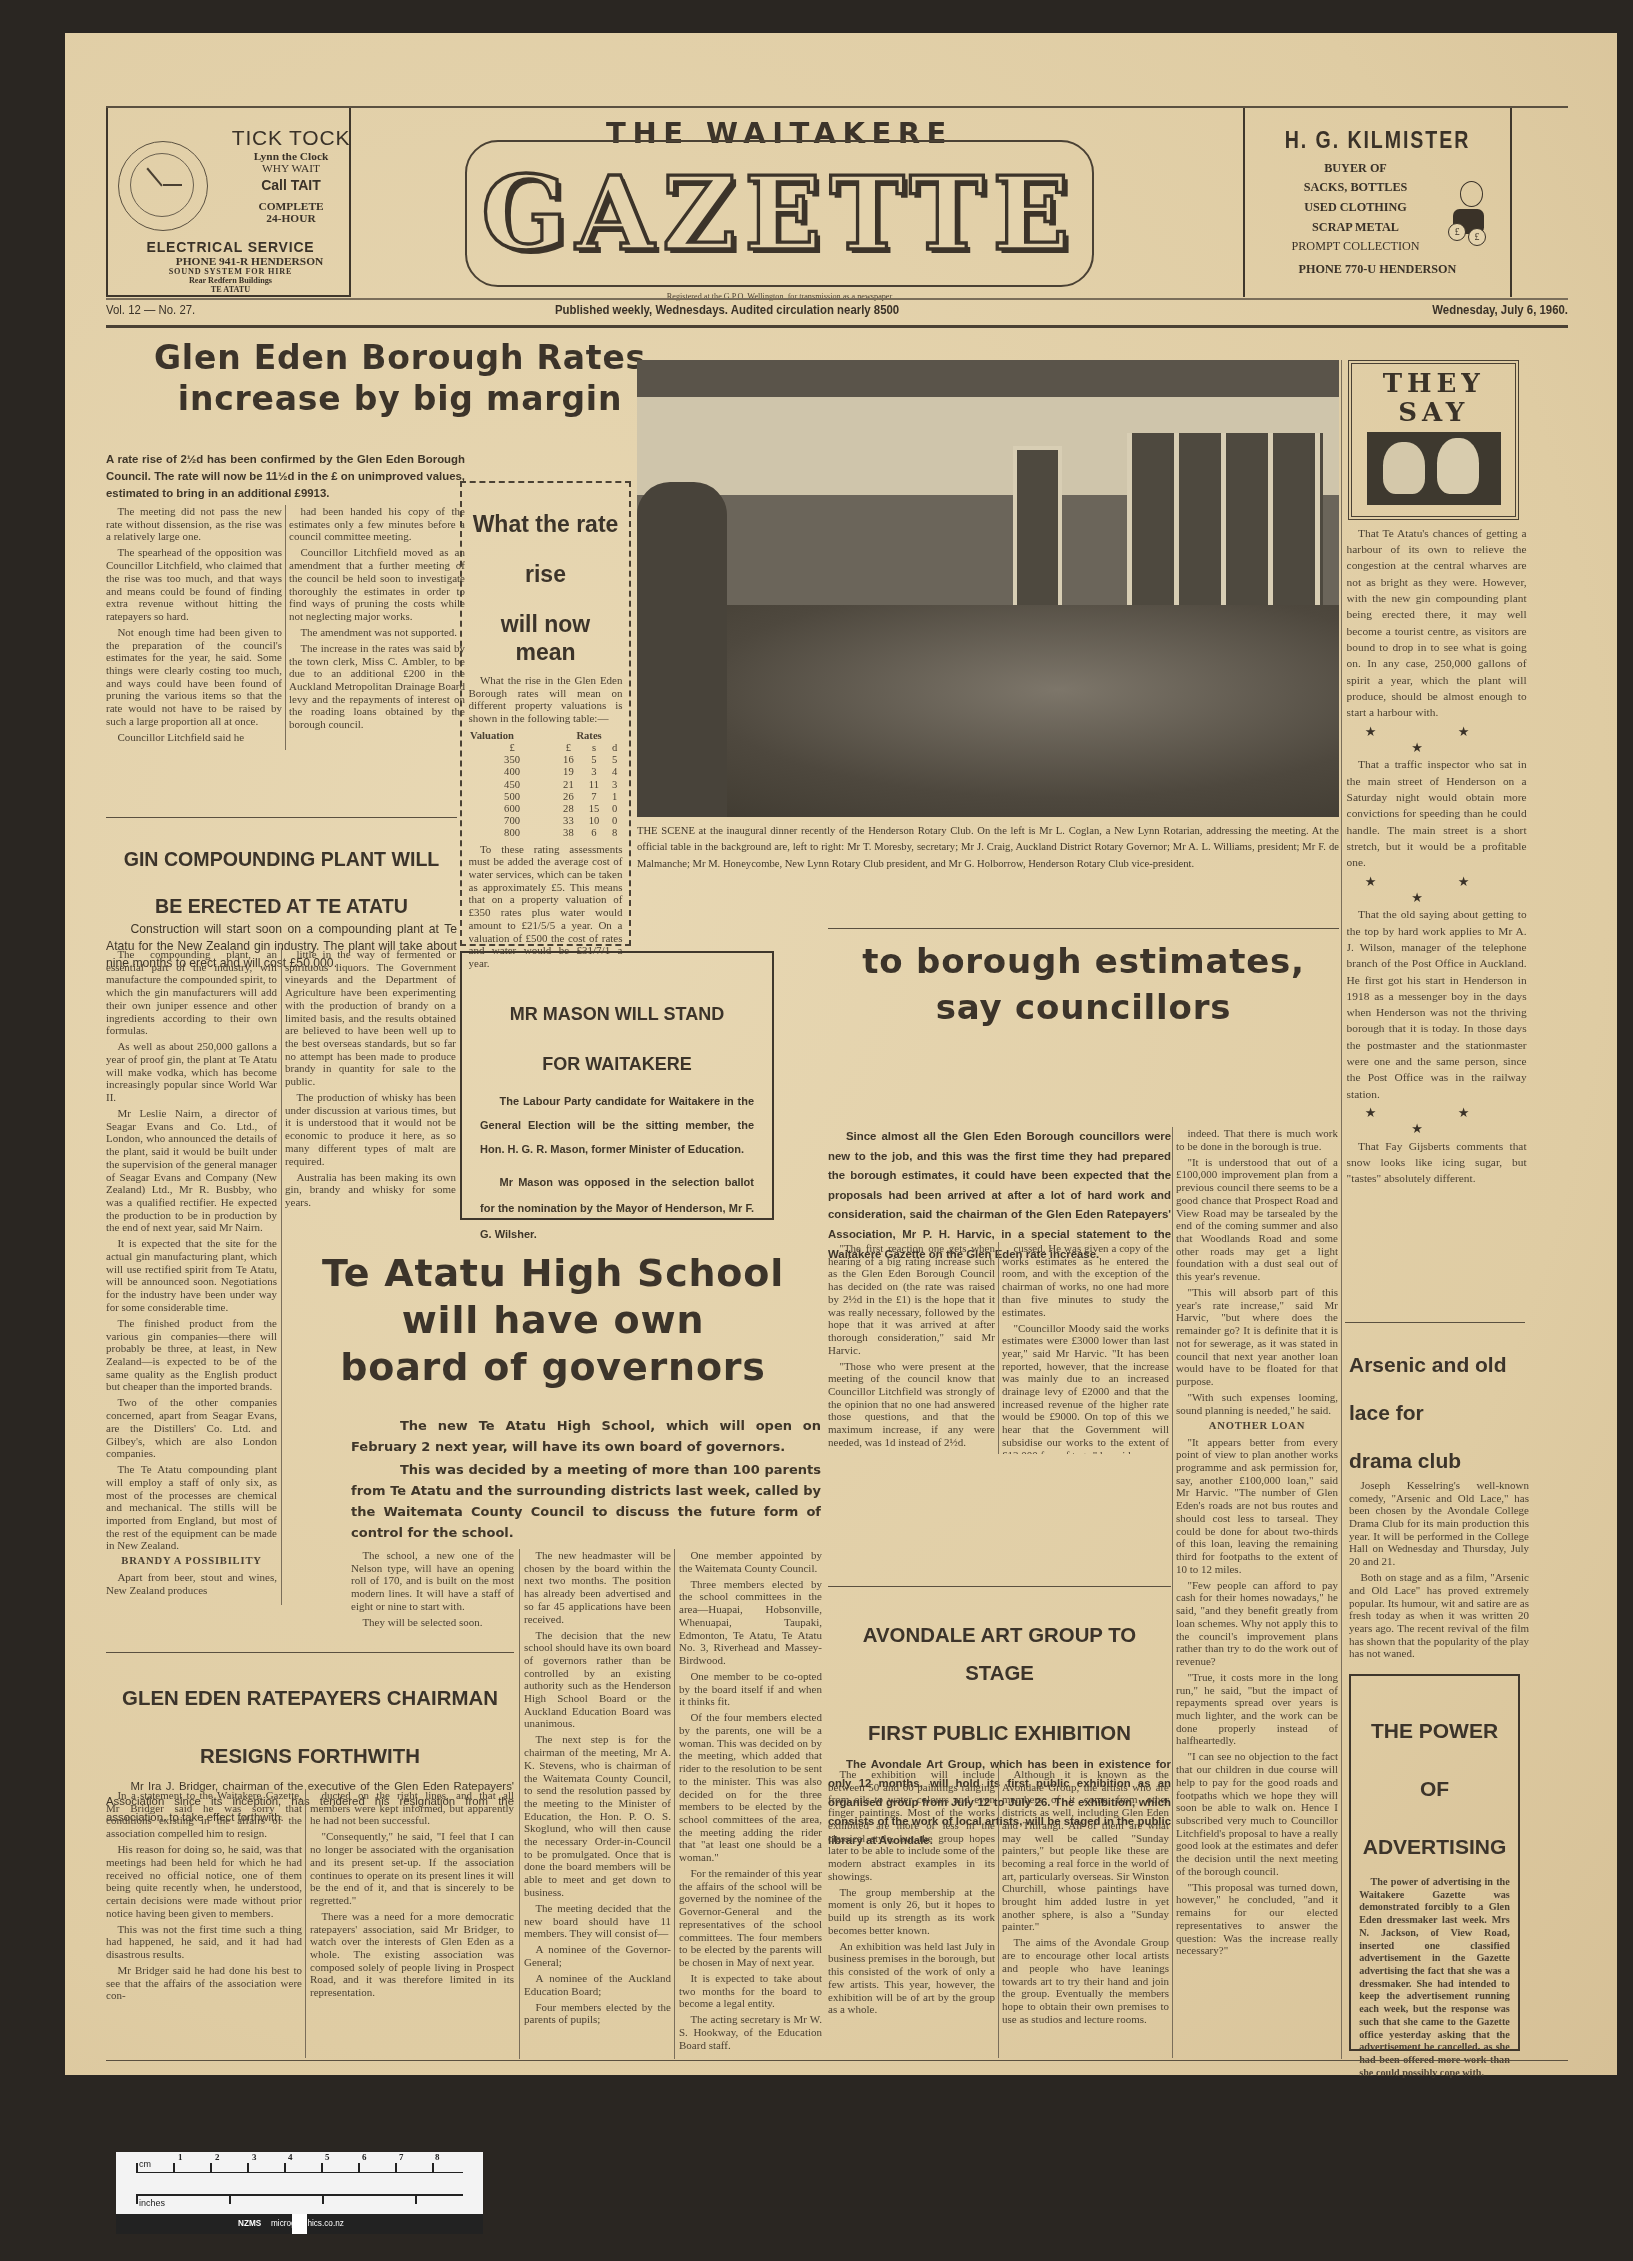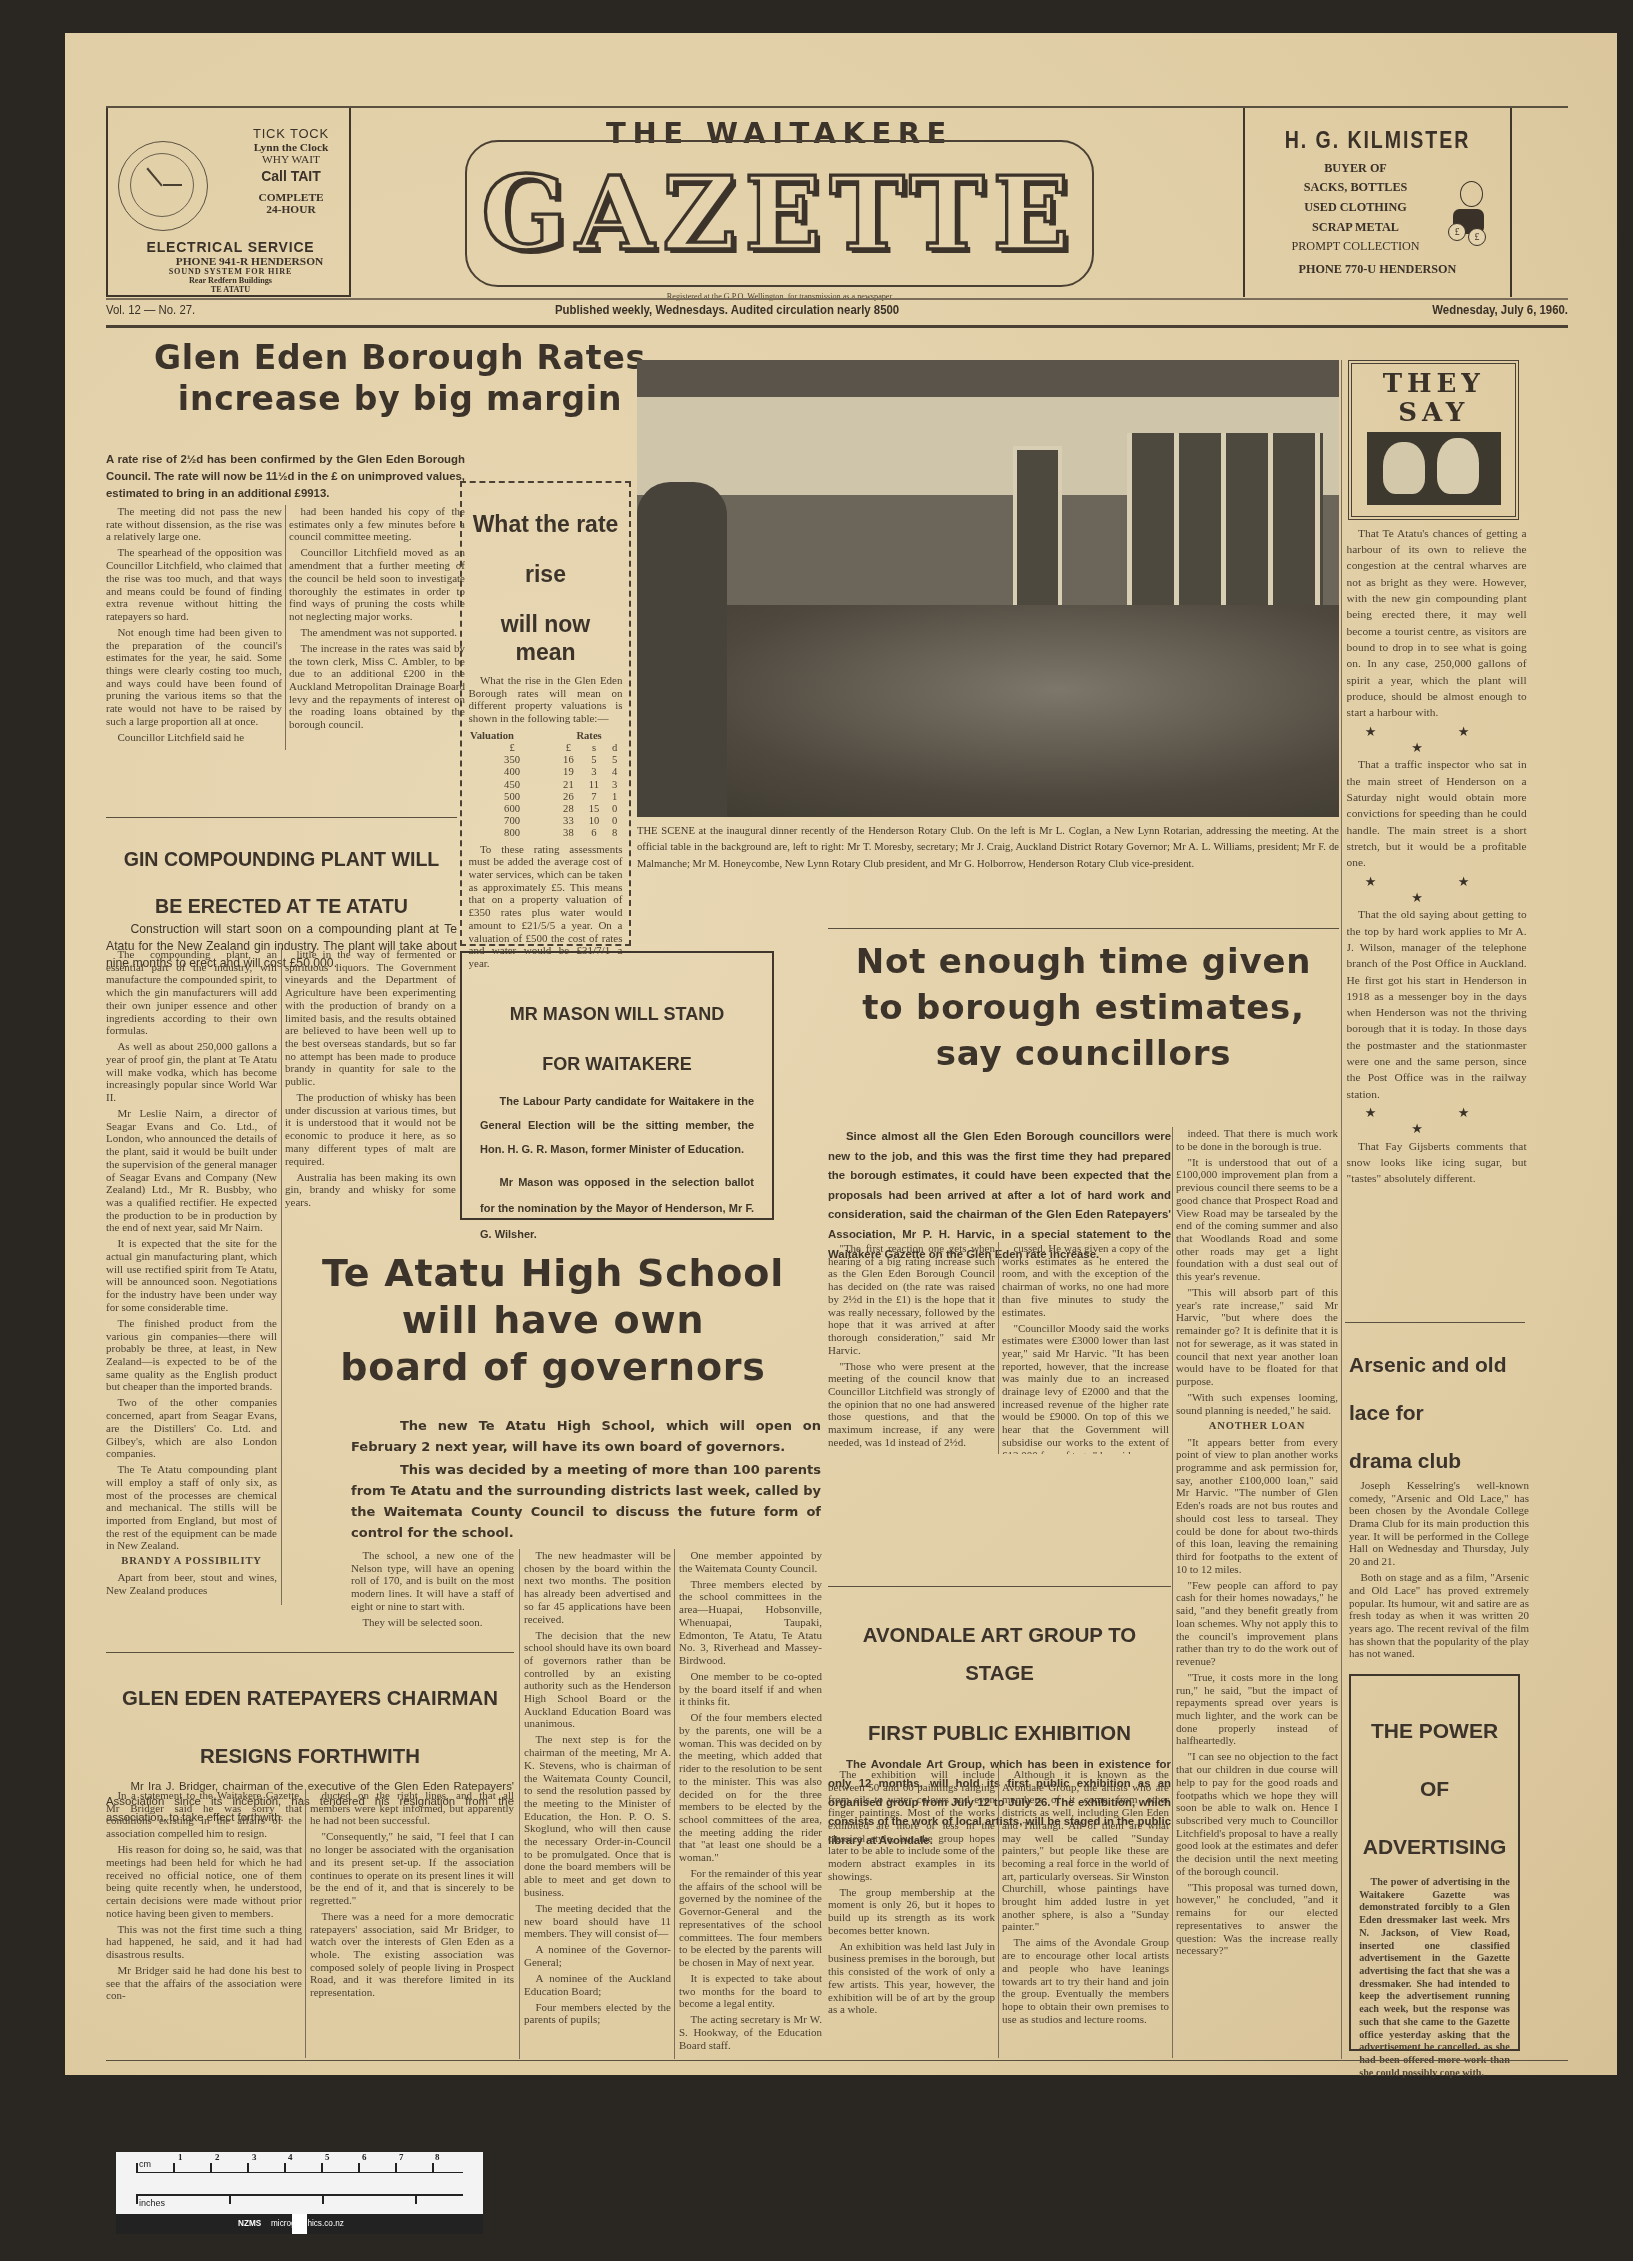--- a/index.html
+++ b/index.html
@@ -39,21 +39,21 @@
 
   <div class="hrule" style="left:41px;top:73px;width:1462px;height:2.4px;"></div>
 
   <div class="abs box" style="left:41px;top:75px;width:245px;height:189px;border-top:none;">
     <div class="abs" style="left:9.8px;top:33px;width:90px;height:90px;border:1.6px solid #5a5040;border-radius:50%;">
       <div class="abs" style="left:11.4px;top:11.4px;width:64px;height:64px;border:0.8px solid #6a604f;border-radius:50%;"></div>
       <div class="abs" style="left:42px;top:21px;width:1.6px;height:23px;background:#4a4032;transform:rotate(-40deg);transform-origin:bottom;"></div>
       <div class="abs" style="left:44px;top:42px;width:19.6px;height:1.6px;background:#4a4032;"></div>
     </div>
     <div class="abs" style="left:122px;top:18px;width:122px;text-align:center;font-family:'Liberation Sans',sans-serif;">
-      <div style="font-size:13px;letter-spacing:0.8px;">TICK TOCK</div>
+      <div style="font-size:21px;letter-spacing:0.8px;">TICK TOCK</div>
       <div style="font-size:11.4px;font-weight:bold;font-family:'Liberation Serif',serif;">Lynn the Clock</div>
       <div style="font-size:11.4px;font-family:'Liberation Serif',serif;">WHY WAIT</div>
       <div style="font-size:14px;font-weight:bold;margin-top:3.3px;">Call TAIT</div>
       <div style="font-size:11.4px;font-weight:bold;font-family:'Liberation Serif',serif;margin-top:6.5px;">COMPLETE</div>
       <div style="font-size:11.4px;font-weight:bold;font-family:'Liberation Serif',serif;">24-HOUR</div>
     </div>
     <div class="abs" style="left:0;top:131px;width:245px;text-align:center;">
       <div style="font-size:14px;font-weight:bold;font-family:'Liberation Sans',sans-serif;letter-spacing:0.8px;">ELECTRICAL SERVICE</div>
       <div style="font-size:11.4px;font-weight:bold;padding-left:38px;">PHONE 941-R HENDERSON</div>
       <div style="font-size:8.2px;font-weight:bold;letter-spacing:0.8px;">SOUND SYSTEM FOR HIRE</div>
@@ -235,21 +235,20 @@
 
   <div class="abs box" style="left:395px;top:918px;width:314px;height:269px;padding:24.5px 18px 0;">
     <div class="headline-cond" style="font-size:18px;line-height:28px;">MR MASON WILL STAND</div>
     <div class="headline-cond" style="font-size:18px;line-height:28px;">FOR WAITAKERE</div>
     <div class="lead" style="font-size:11px;line-height:24px;margin-top:11.4px;text-indent:19.6px;">The Labour Party candidate for Waitakere in the General Election will be the sitting member, the Hon. H. G. R. Mason, former Minister of Education.</div>
     <div class="lead" style="font-size:11px;line-height:26px;margin-top:8.2px;text-indent:19.6px;">Mr Mason was opposed in the selection ballot for the nomination by the Mayor of Henderson, Mr F. G. Wilsher.</div>
   </div>
 
   <div class="hrule" style="left:763px;top:895px;width:511px;height:0.8px;"></div>
   <div class="abs" style="left:763px;top:905px;width:511px;">
-    <div class="headline-round" style="font-size:34px;line-height:46px;">Not enough time given</div>
     <div class="headline-round" style="font-size:34px;line-height:46px;">to borough estimates,</div>
     <div class="headline-round" style="font-size:34px;line-height:46px;">say councillors</div>
   </div>
   <div class="abs lead" style="left:763px;top:1094px;width:343px;font-size:11.4px;line-height:19.6px;text-indent:18px;">Since almost all the Glen Eden Borough councillors were new to the job, and this was the first time they had prepared the borough estimates, it could have been expected that the proposals had been arrived at after a lot of hard work and consideration, said the chairman of the Glen Eden Ratepayers' Association, Mr P. H. Harvic, in a special statement to the Waitakere Gazette on the Glen Eden rate increase.</div>
   <div class="abs col" style="left:763px;top:1209px;width:167px;height:212px;">
     <p>"The first reaction one gets when hearing of a big rating increase such as the Glen Eden Borough Council has decided on (the rate was raised by 2½d in the £1) is the hope that it was really necessary, followed by the hope that it was arrived at after thorough consideration," said Mr Harvic.</p>
     <p>"Those who were present at the meeting of the council know that Councillor Litchfield was strongly of the opinion that no one had answered those questions, and that the maximum increase, if any were needed, was 1d instead of 2½d.</p>
     <p>"Councillor Litchfield, in attacking the proposals, said (and it was not denied by anyone at the meeting) that not until he arrived at the meeting was he aware that the estimates were to be dis-</p>
   </div>
   <div class="vrule" style="left:933px;top:1209px;height:212px;"></div>

